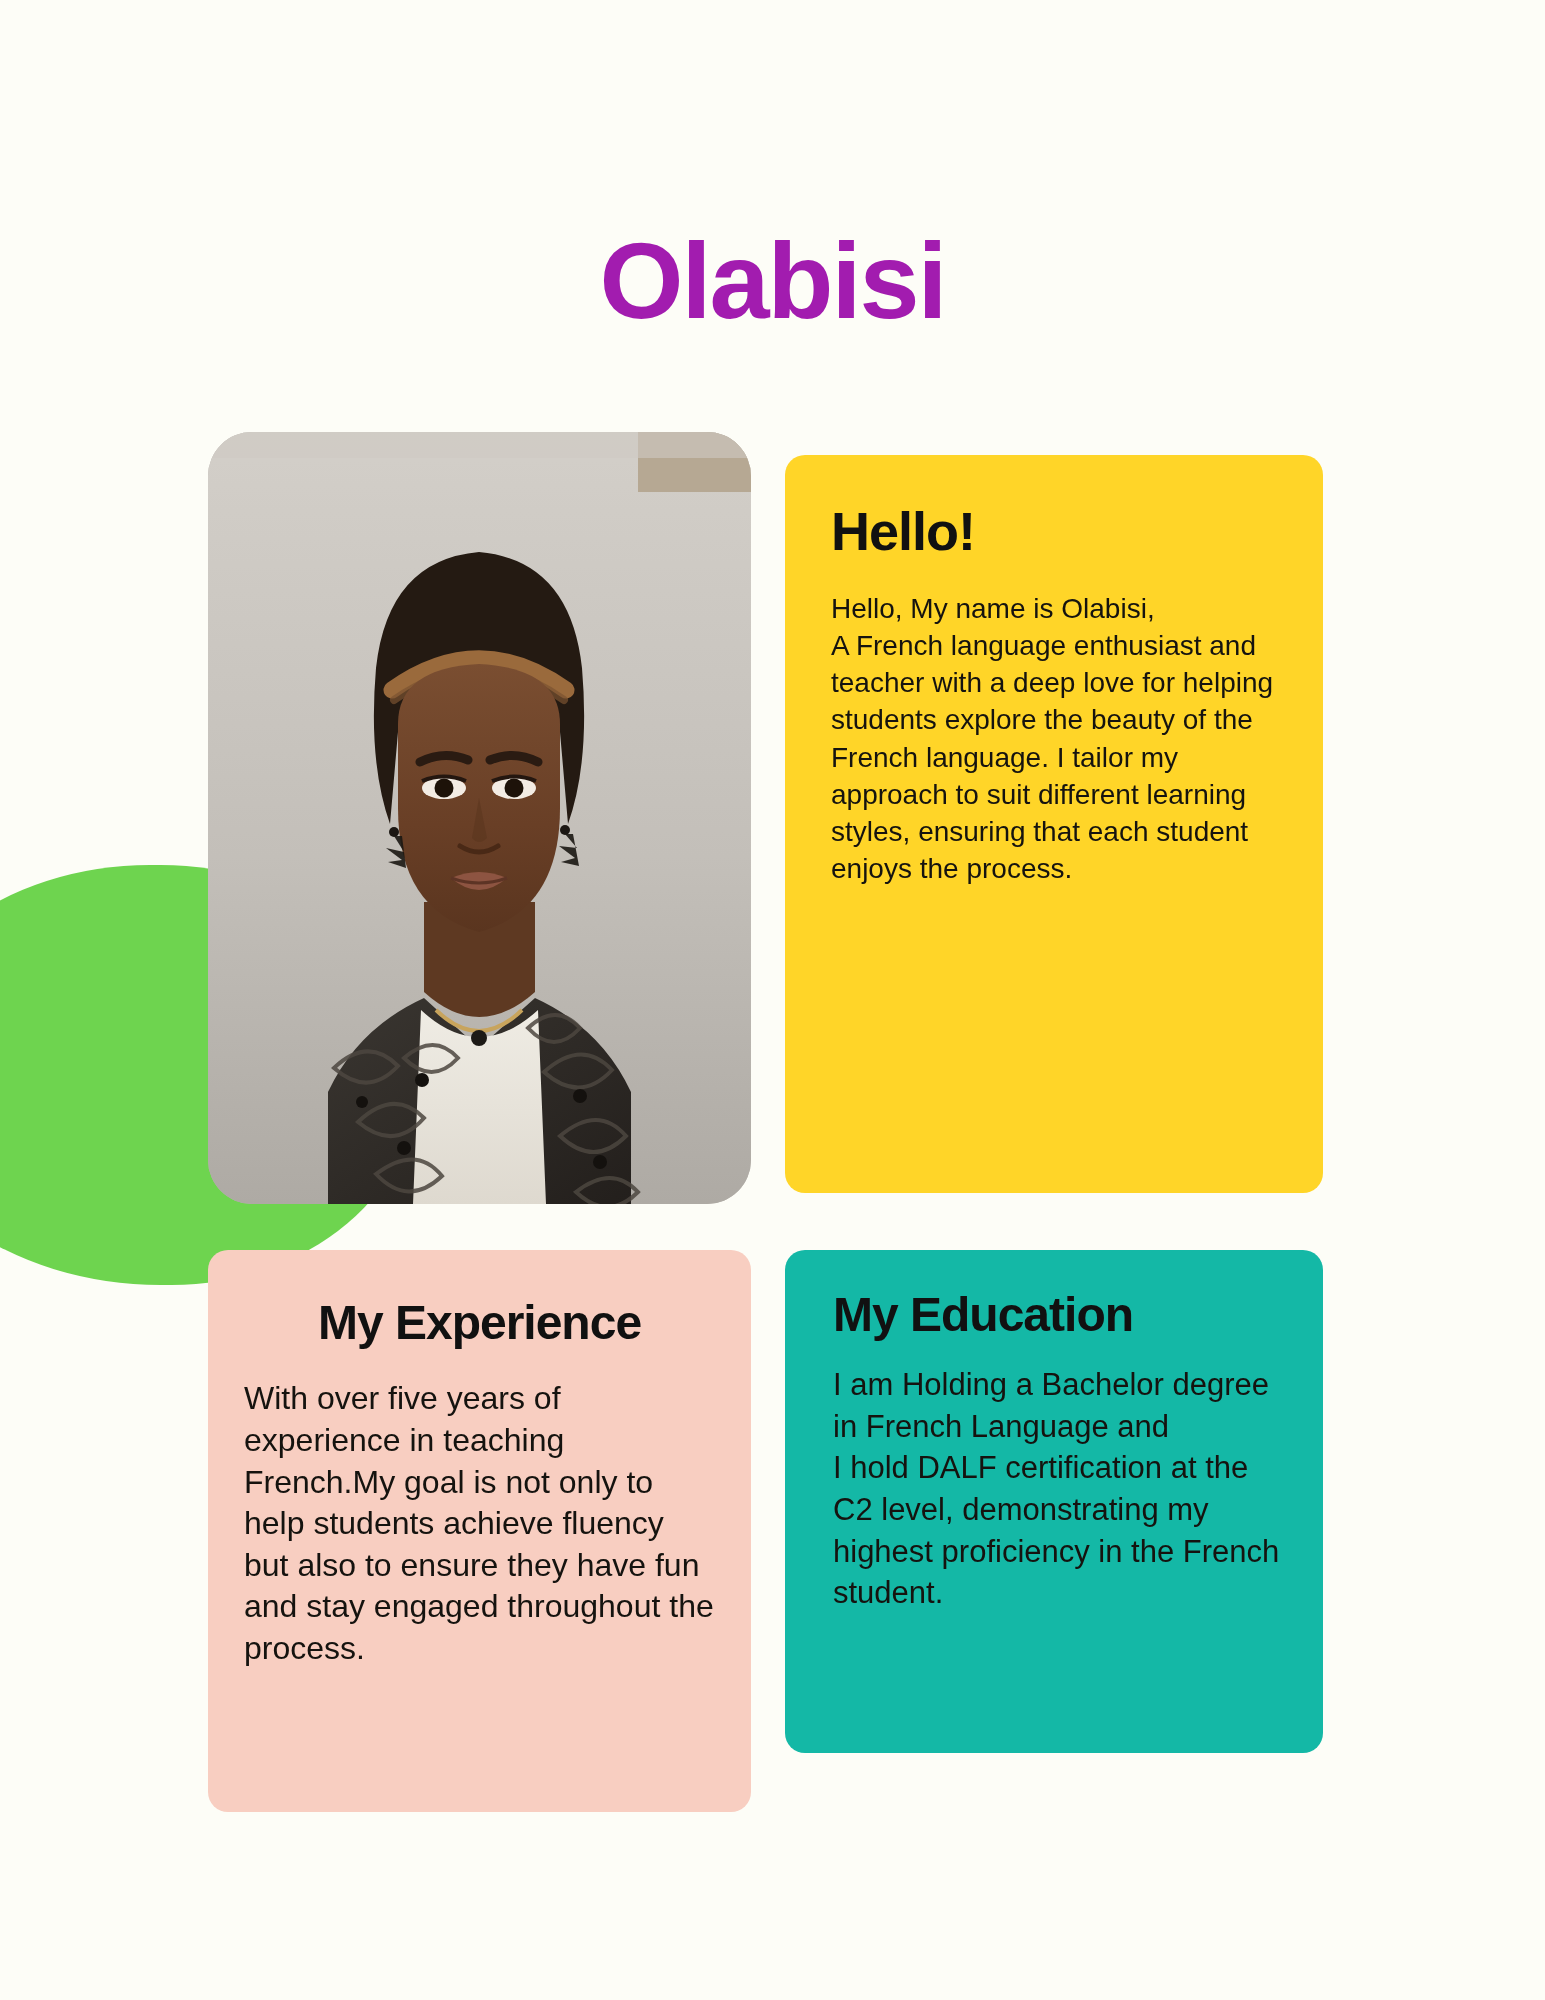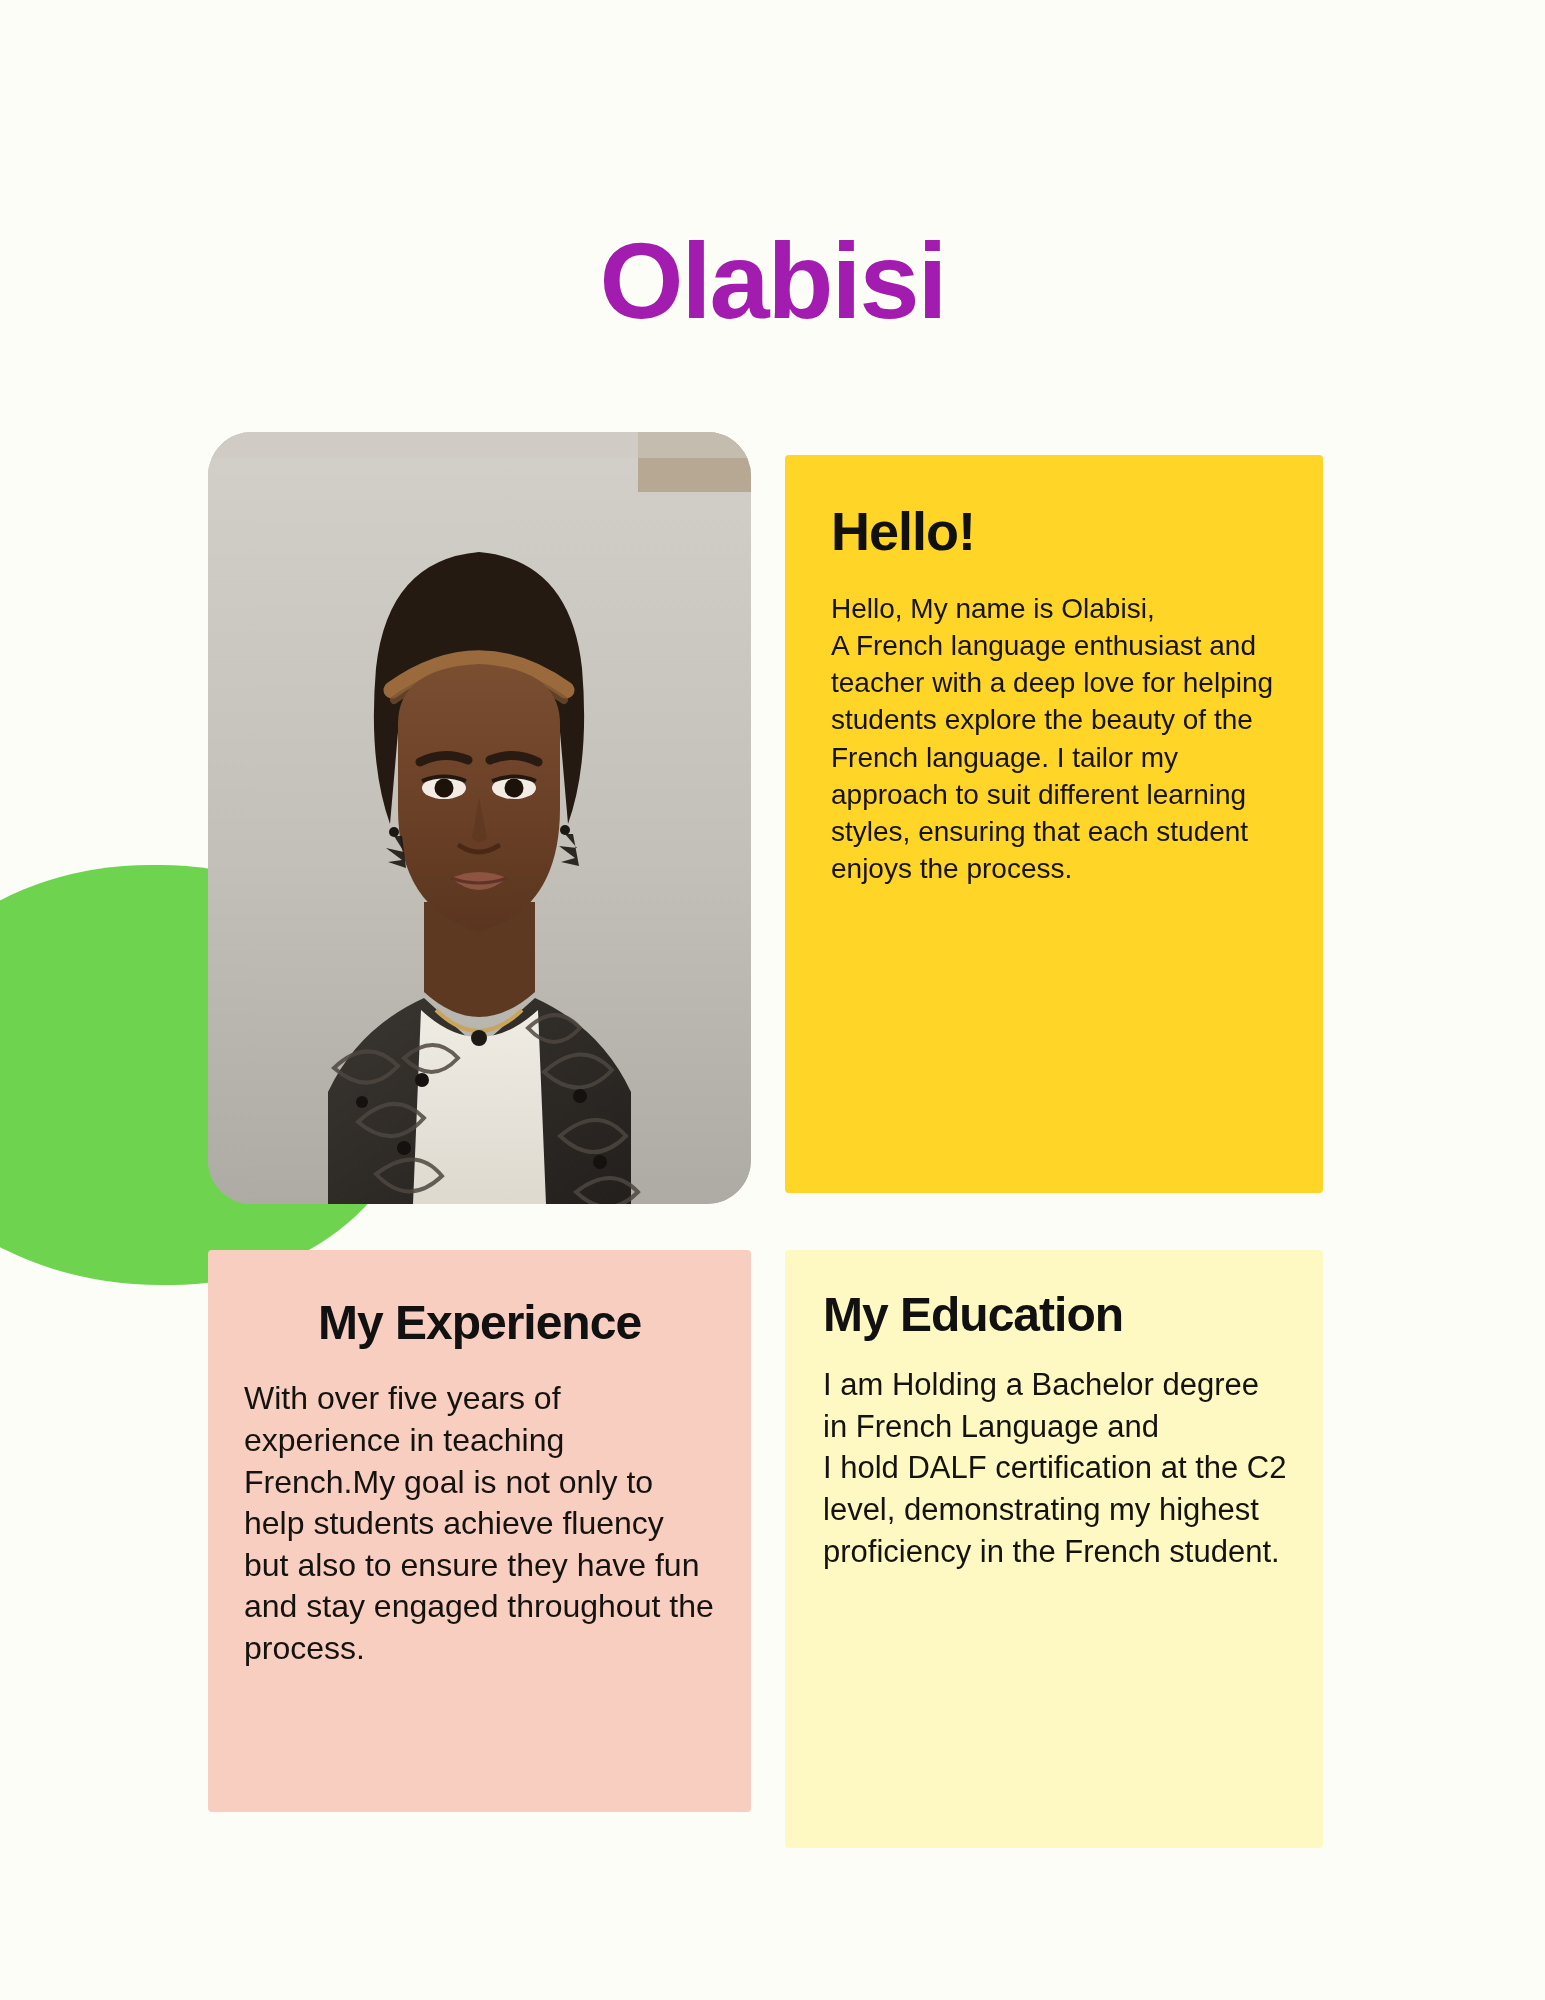--- a/index.html
+++ b/index.html
@@ -56,21 +56,21 @@
     border-radius: 44px;
     overflow: hidden;
     z-index: 2;
     background: #b9b4ae;
   }
   .photo svg { display: block; width: 100%; height: 100%; }
 
   
   .card {
     position: absolute;
-    border-radius: 4px;
+    border-radius: 20px;
     box-sizing: border-box;
     z-index: 3;
   }
   .card-hello {
     left: 785px;
     top: 455px;
     width: 538px;
     height: 738px;
     background: #ffd528;
     padding: 48px 42px 0 46px;
@@ -80,23 +80,23 @@
     top: 1250px;
     width: 543px;
     height: 562px;
     background: #f8cec1;
     padding: 40px 36px 0 36px;
   }
   .card-education {
     left: 785px;
     top: 1250px;
     width: 538px;
-    height: 598px;
-    background: #fef9c3;
-    padding: 40px 36px 0 38px;
+    height: 503px;
+    background: #14b8a6;
+    padding: 40px 36px 0 48px;
   }
 
   .card-title {
     font-size: 54px;
     font-weight: bold;
     color: #111111;
     letter-spacing: -1px;
     line-height: 1.05;
     margin: 0 0 30px 0;
   }

